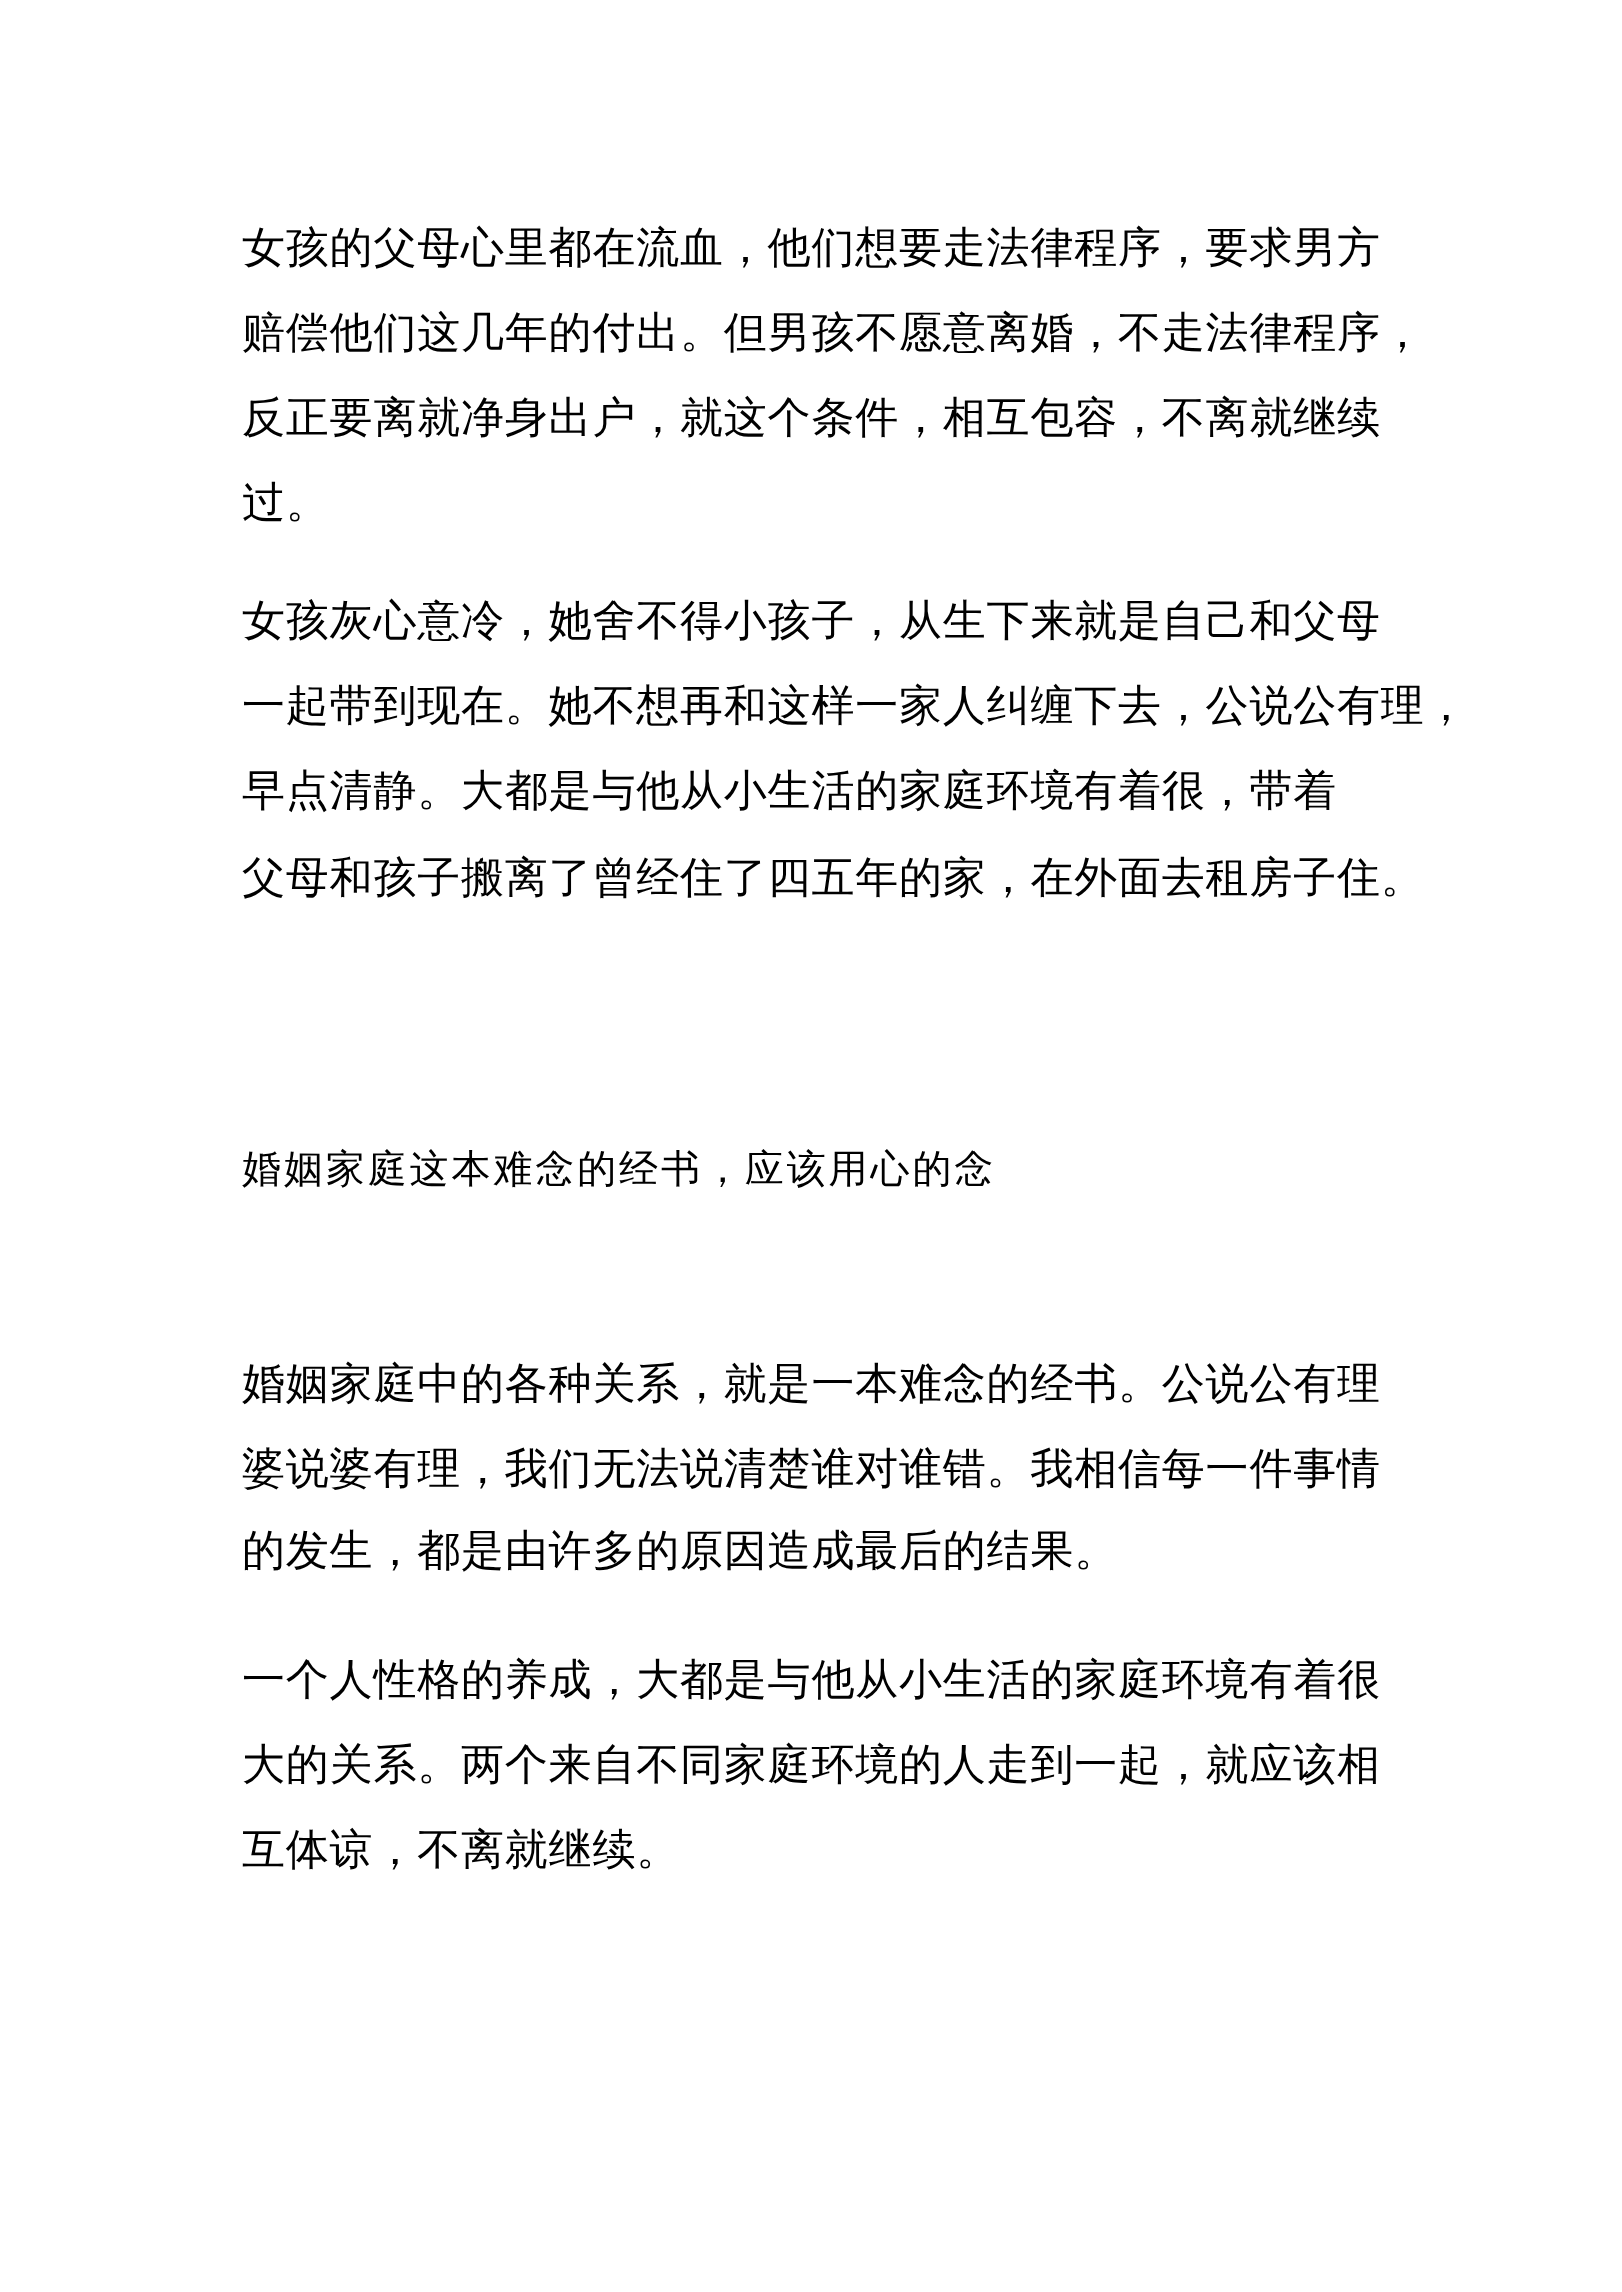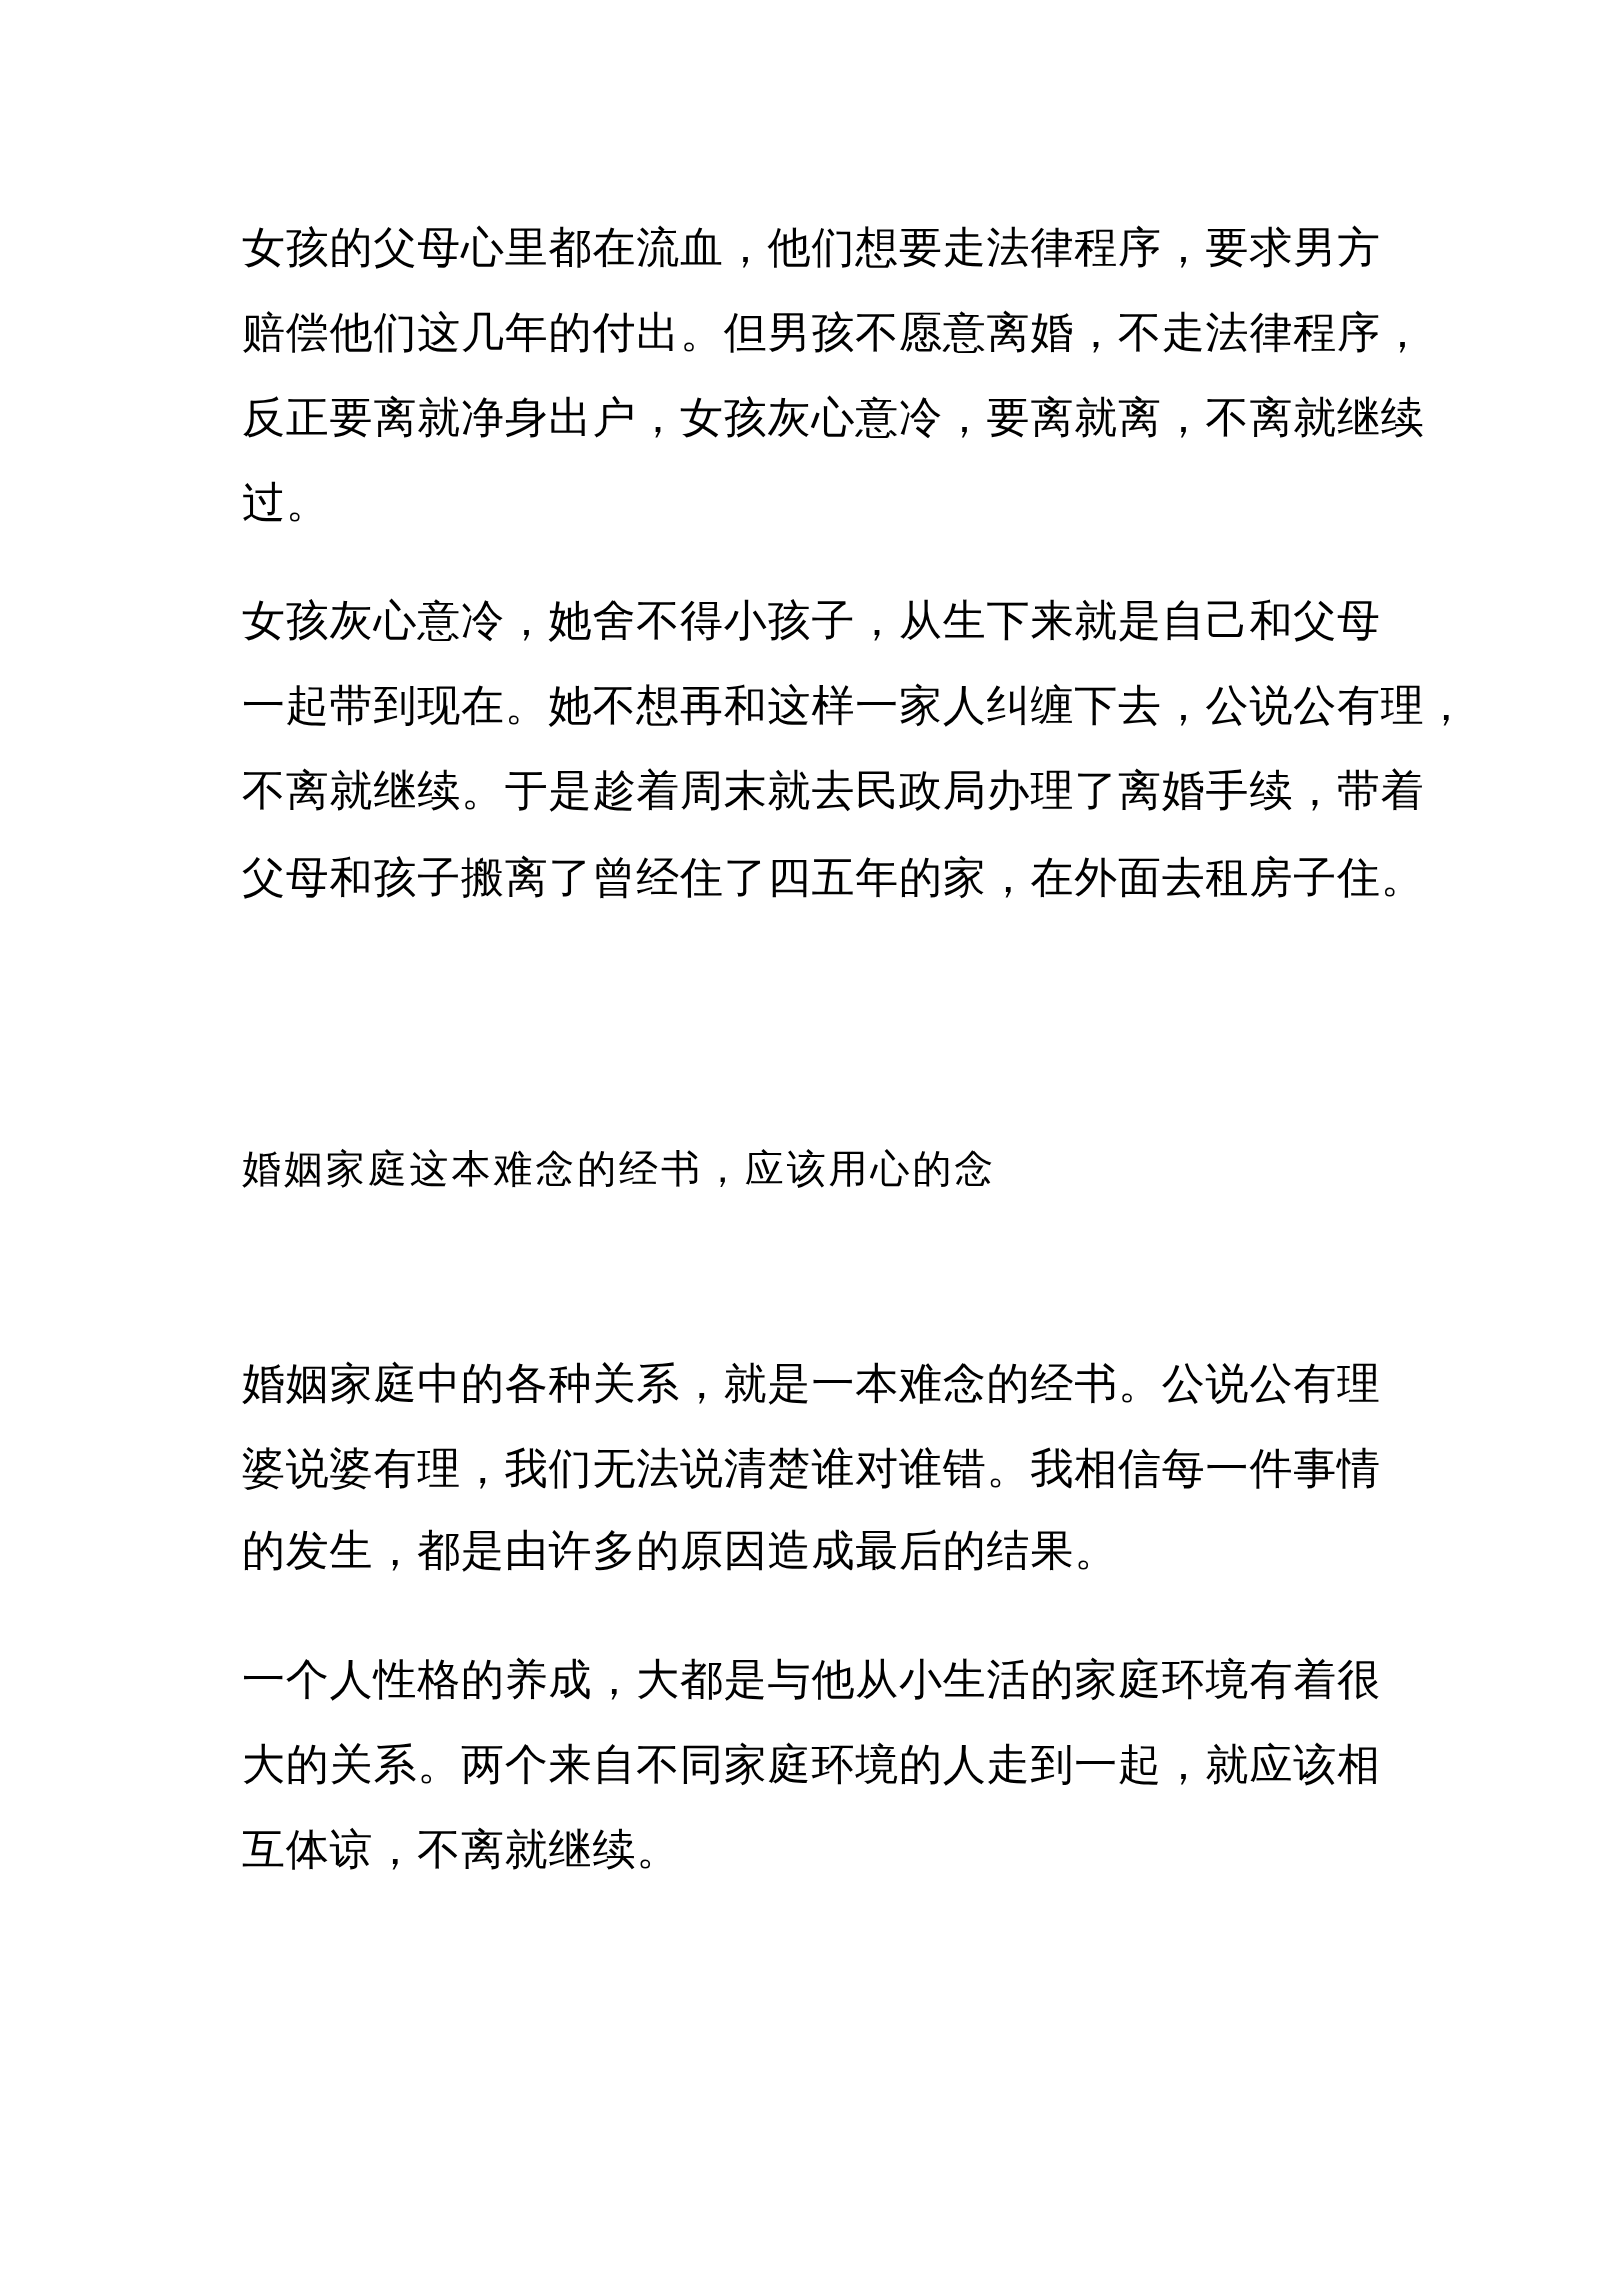--- a/index.html
+++ b/index.html
@@ -44,28 +44,28 @@
     }
   </style>
 </head>
 <body>
 
 <div class="page">
 
   <div class="para">
     <div class="line" style="top:222px">女孩的父母心里都在流血，他们想要走法律程序，要求男方</div>
     <div class="line" style="top:307px">赔偿他们这几年的付出。但男孩不愿意离婚，不走法律程序，</div>
-    <div class="line" style="top:392px">反正要离就净身出户，女孩灰心意冷，要离就离，不离就继续</div>
+    <div class="line" style="top:392px">反正要离就净身出户，就这个条件，相互包容，不离就继续</div>
     <div class="line" style="top:477px">过。</div>
   </div>
 
   <div class="para">
     <div class="line" style="top:595px">女孩灰心意冷，她舍不得小孩子，从生下来就是自己和父母</div>
     <div class="line" style="top:680px">一起带到现在。她不想再和这样一家人纠缠下去，公说公有理，</div>
-    <div class="line" style="top:765px">不离就继续。于是趁着周末就去民政局办理了离婚手续，带着</div>
+    <div class="line" style="top:765px">早点清静。大都是与他从小生活的家庭环境有着很，带着</div>
     <div class="line" style="top:852px">父母和孩子搬离了曾经住了四五年的家，在外面去租房子住。</div>
   </div>
 
   <div class="heading">
     <div class="line" style="top:1143px">婚姻家庭这本难念的经书，应该用心的念</div>
   </div>
 
   <div class="para">
     <div class="line" style="top:1358px">婚姻家庭中的各种关系，就是一本难念的经书。公说公有理</div>
     <div class="line" style="top:1443px">婆说婆有理，我们无法说清楚谁对谁错。我相信每一件事情</div>

